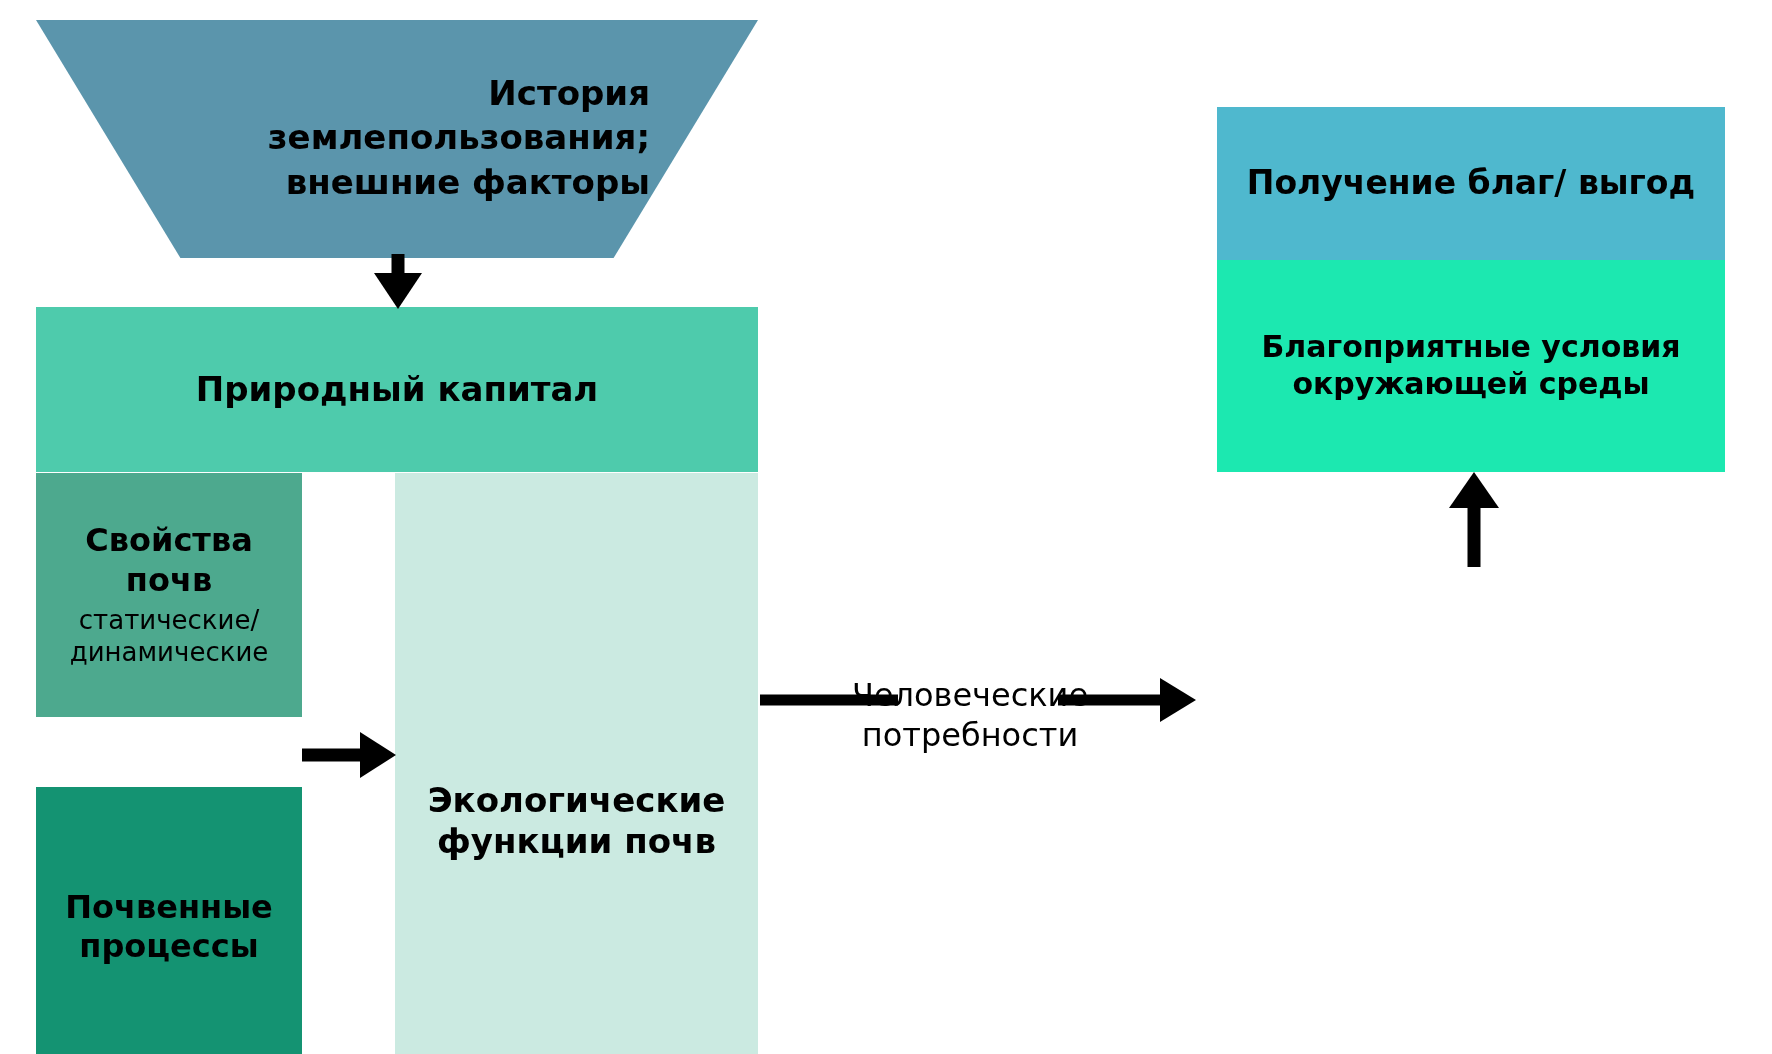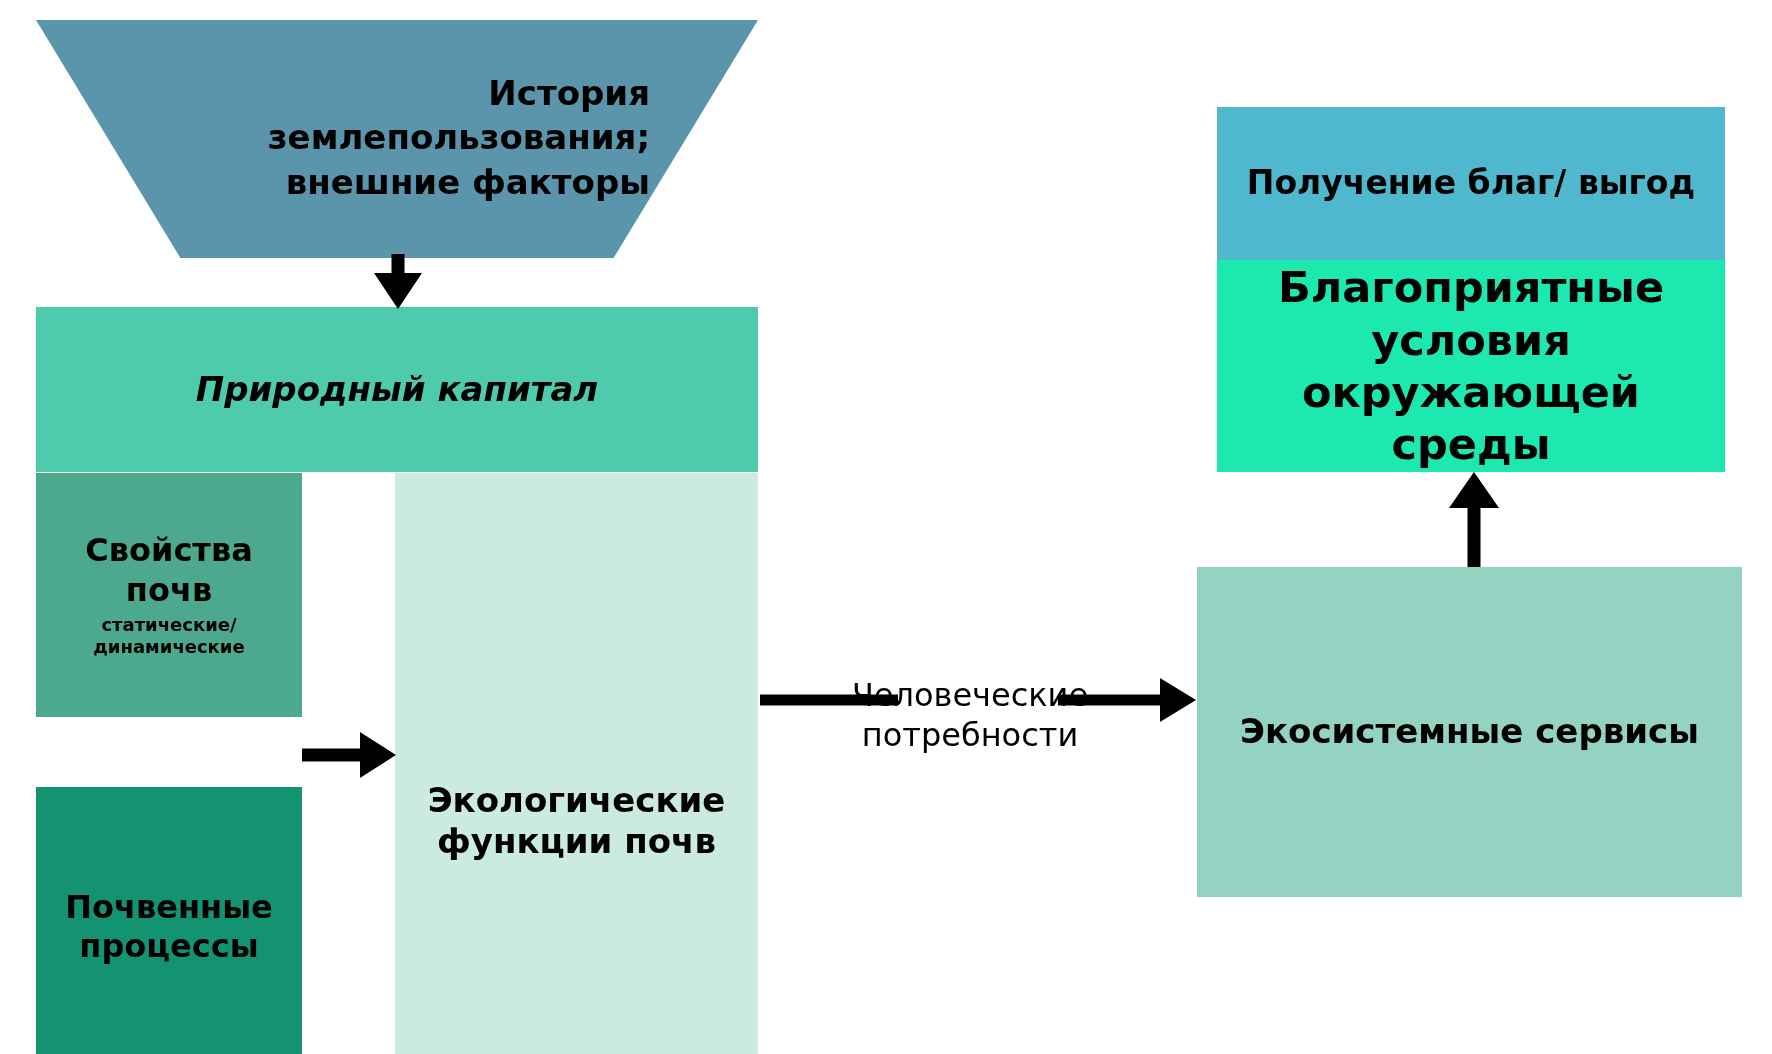--- a/index.html
+++ b/index.html
@@ -55,37 +55,36 @@
     color: #000;
   }
   
   #natural-capital-box {
     left: 36px;
     top: 307px;
     width: 722px;
     height: 165px;
     background: #4ecbac;
     font-size: 34px;
-    font-style: italic;
   }
   
   #soil-properties-box {
     left: 36px;
     top: 473px;
     width: 266px;
     height: 244px;
     background: #4da98e;
     flex-direction: column;
     font-size: 32px;
   }
   #soil-properties-sub {
-    font-size: 18px;
+    font-size: 26px;
     margin-top: 4px;
     line-height: 1.25;
-    font-weight: bold;
+    font-weight: normal;
   }
   
   #soil-processes-box {
     left: 36px;
     top: 755px;
     width: 266px;
     height: 280px;
     background: #149372;
     font-size: 32px;
     margin-top: 32px;
@@ -107,21 +106,21 @@
     height: 153px;
     background: #4fb8ce;
     font-size: 33px;
   }
   #environment-box {
     left: 1217px;
     top: 260px;
     width: 508px;
     height: 212px;
     background: #1ce8b0;
-    font-size: 43px;
+    font-size: 30px;
   }
   #ecosystem-services-box {
     left: 1197px;
     top: 567px;
     width: 545px;
     height: 330px;
     background: #94d3c1;
     font-size: 34px;
   }
   
@@ -172,23 +171,20 @@
   </div>
 
   <div class="box" id="benefits-box">
     <span>Получение благ/ выгод</span>
   </div>
 
   <div class="box" id="environment-box">
     <span>Благоприятные условия окружающей среды</span>
   </div>
 
-  <div class="box" id="ecosystem-services-box">
-    <span>Экосистемные сервисы</span>
-  </div>
 
   <div id="human-needs-label">Человеческие потребности</div>
 
   <svg id="arrow-layer" viewBox="0 0 1772 1054">
 
     <g>
       <line x1="398" y1="254" x2="398" y2="288" stroke="#000000" stroke-width="13"></line>
       <polygon points="398,309 374,273 422,273" fill="#000000"></polygon>
     </g>
 

